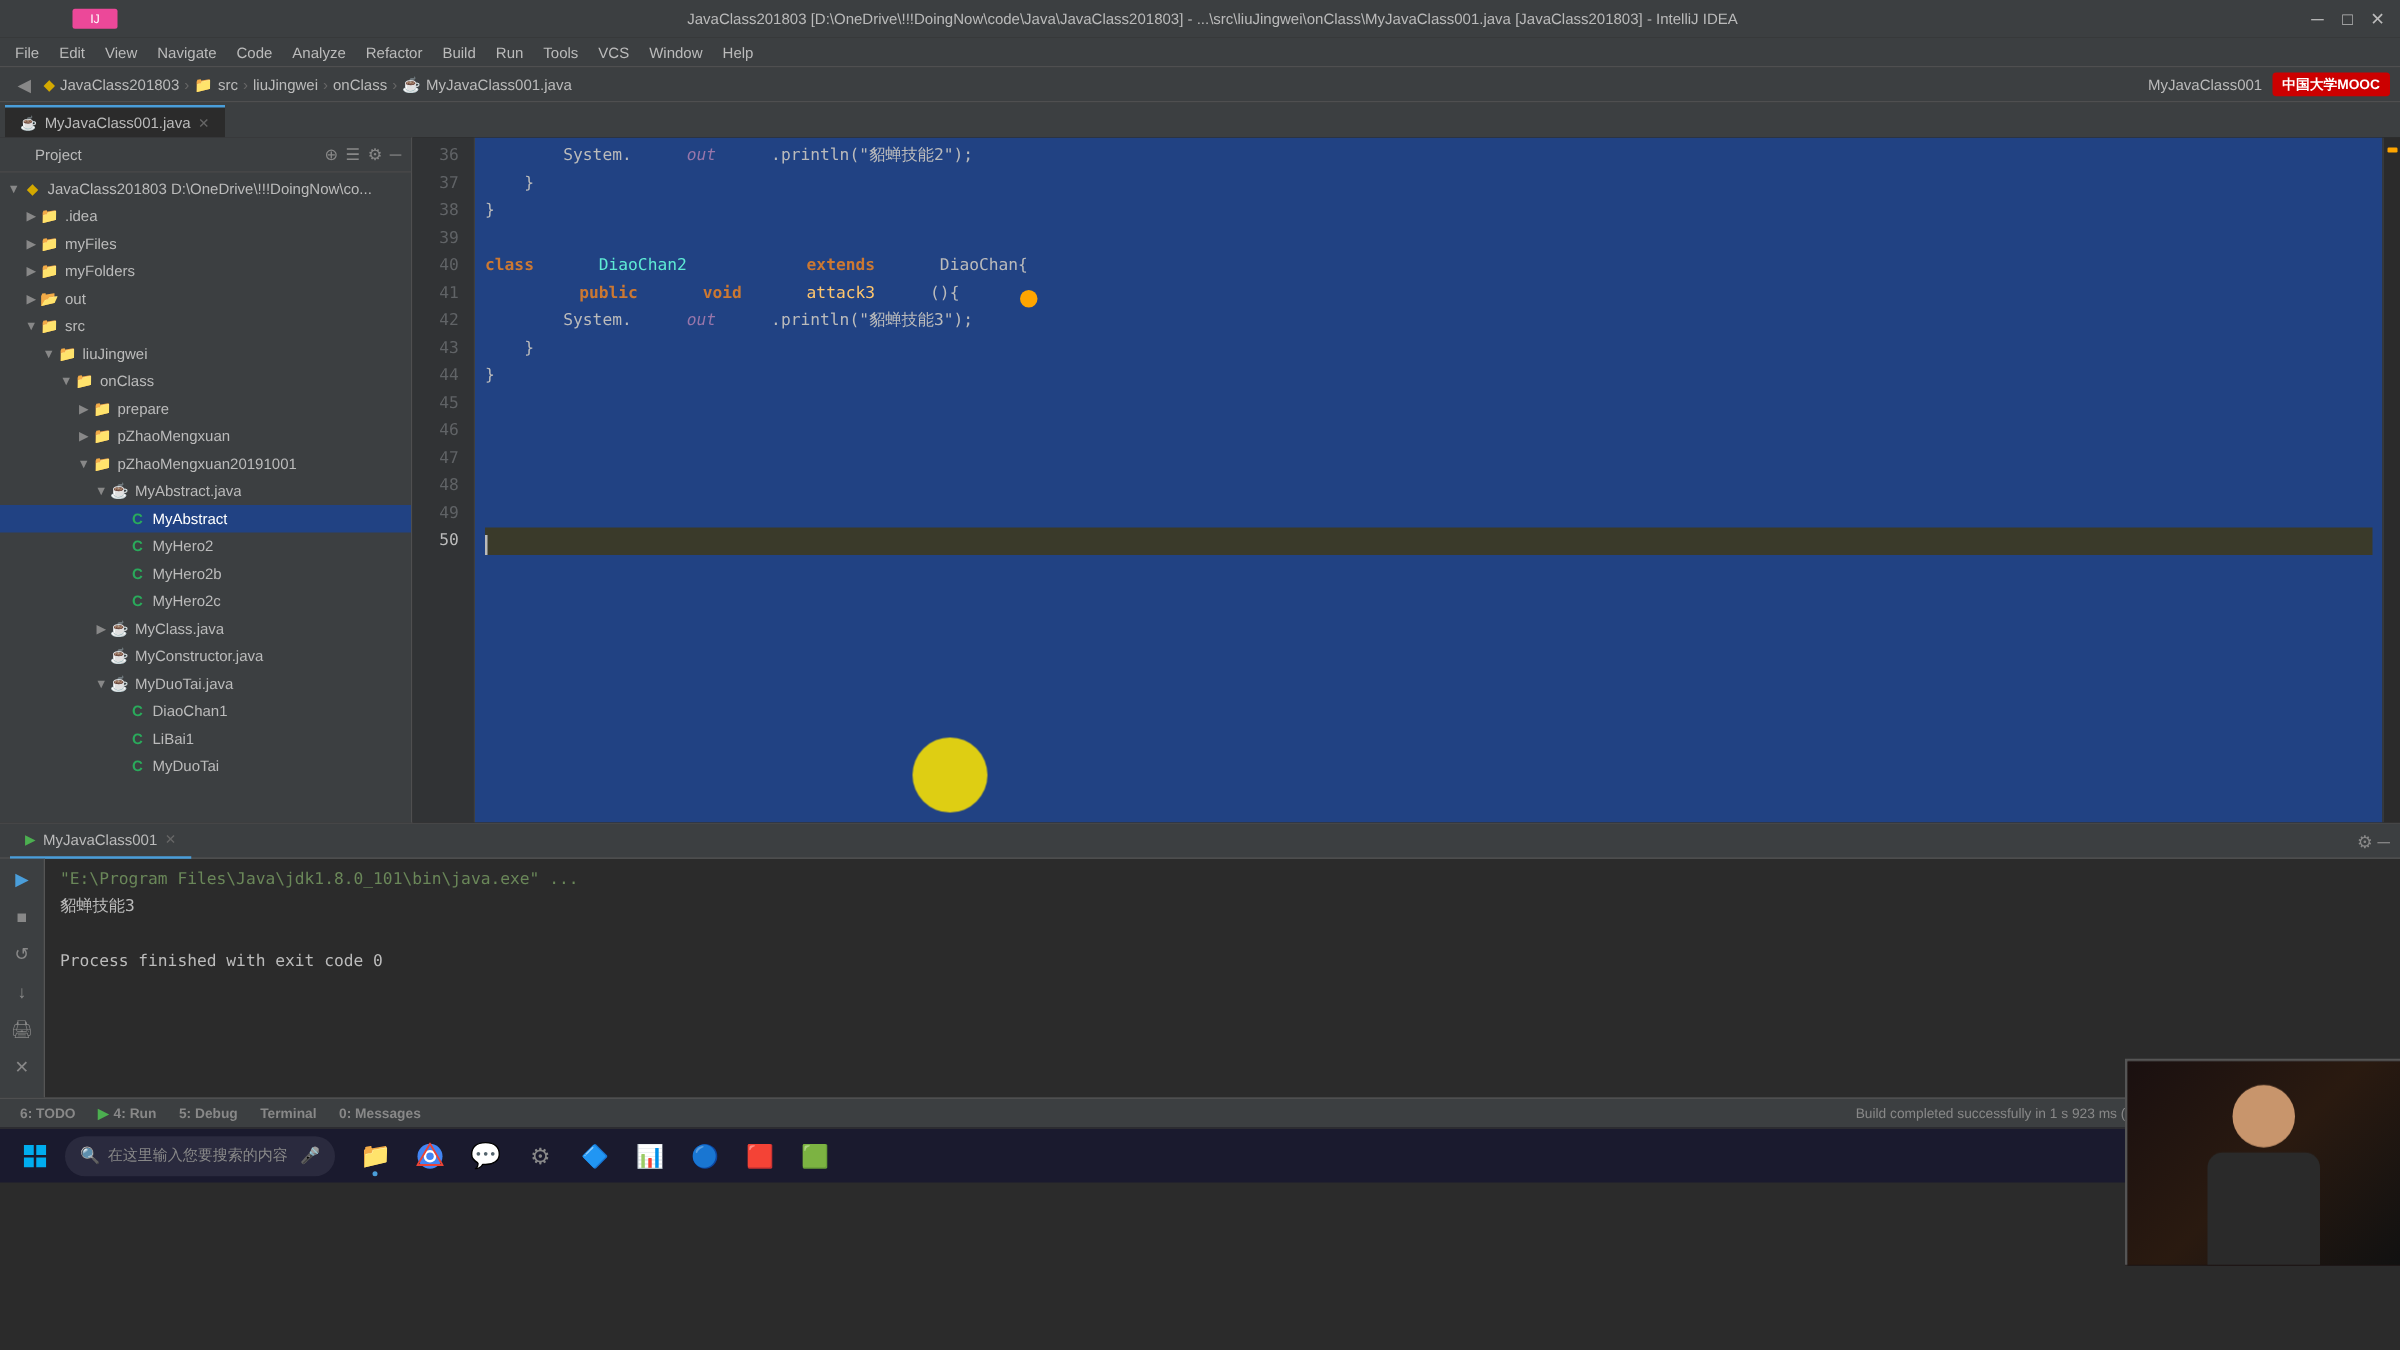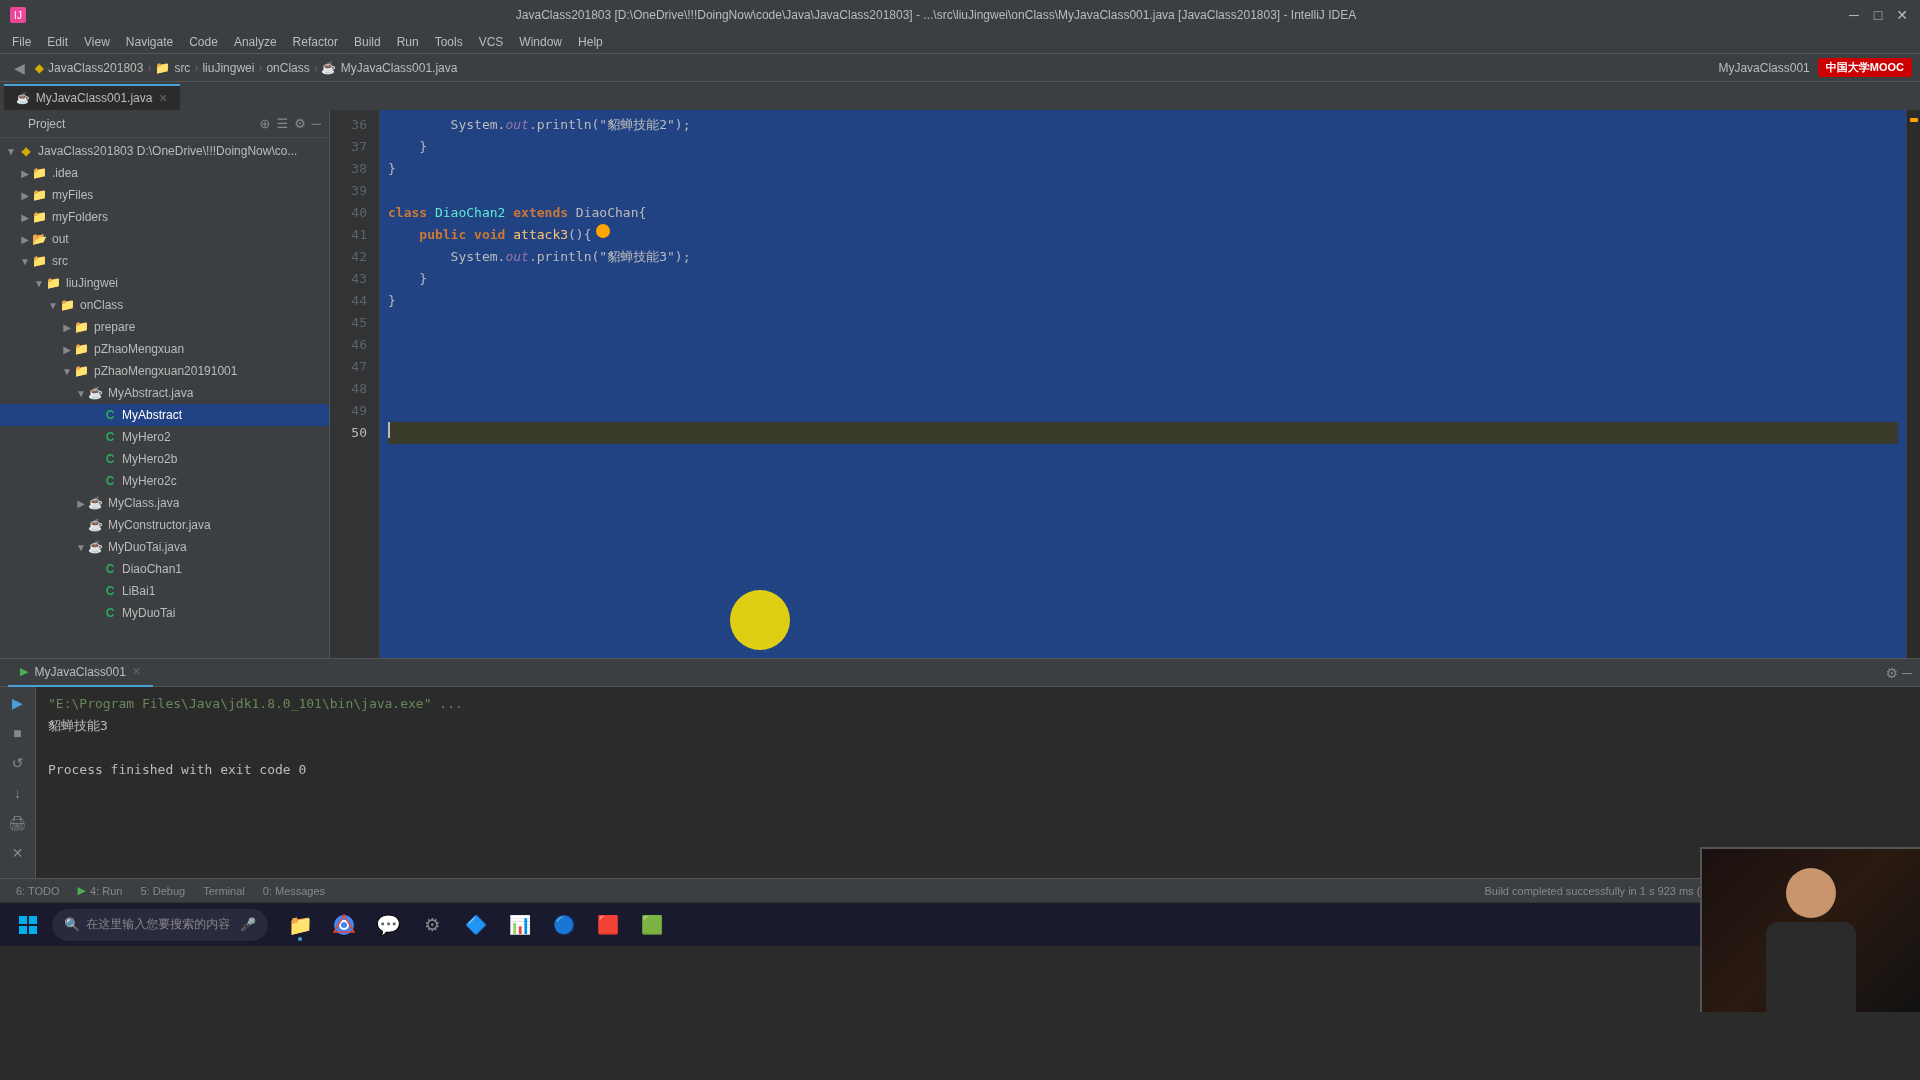--- a/index.html
+++ b/index.html
@@ -9,21 +9,21 @@
     #title-bar {
       height: 30px;
       background: #3c3f41;
       display: flex;
       align-items: center;
       padding: 0 10px;
       color: #bbbbbb;
       font-size: 12px;
       gap: 8px;
     }
-    #title-bar .title-icon { width: 16px; height: 16px; background: #ec4899; border-radius: 2px; display: flex; align-items: center; justify-content: center; font-size: 10px; color: white; flex-shrink: 0; }
+    #title-bar .title-icon { width: 36px; height: 16px; background: #ec4899; border-radius: 2px; display: flex; align-items: center; justify-content: center; font-size: 10px; color: white; flex-shrink: 0; margin-left: 48px; }
     #title-bar .title-text { flex: 1; text-align: center; font-size: 12px; }
     #title-bar .window-controls { display: flex; gap: 8px; }
     #title-bar .win-btn { width: 16px; height: 16px; display: flex; align-items: center; justify-content: center; cursor: pointer; color: #bbbbbb; font-size: 14px; }
 
     
     #menu-bar {
       height: 24px;
       background: #3c3f41;
       display: flex;
       align-items: center;
@@ -156,21 +156,21 @@
       border-right: 1px solid #3d3f41;
       padding-top: 4px;
     }
     #line-numbers .ln { height: 22px; display: flex; align-items: center; justify-content: flex-end; padding-right: 4px; }
     #line-numbers .ln.active { color: #bbbbbb; }
     #code-content {
       flex: 1;
       overflow: hidden;
       position: relative;
     }
-    .code-line { height: 22px; display: flex; align-items: flex-start; white-space: pre; }
+    .code-line { height: 22px; display: flex; align-items: flex-end; white-space: pre; gap: 44px; }
     .code-line.cursor-line { background: #3a3a2a; }
     .kw { color: #cc7832; font-weight: bold; }
     .cls { color: #5eead4; }
     .method { color: #ffc66d; }
     .it { font-style: italic; color: #9876aa; }
     .plain { color: #bbbbbb; }
 
     
     #right-gutter {
       width: 12px;
@@ -282,21 +282,21 @@
       height: 24px;
       background: #3c3f41;
       border-top: 1px solid #555;
       display: flex;
       align-items: center;
       padding: 0 8px;
       font-size: 11px;
       color: #888;
       gap: 2px;
     }
-    #bottom-toolbar .tool-item { padding: 2px 8px; display: flex; align-items: flex-end; gap: 4px; cursor: pointer; }
+    #bottom-toolbar .tool-item { padding: 2px 8px; display: flex; align-items: flex-end; gap: 4px; cursor: pointer; font-weight: bold; }
     #bottom-toolbar .tool-item .play-icon { color: #4caf50; font-size: 11px; }
     #bottom-toolbar .right-status { margin-left: auto; display: flex; align-items: center; gap: 16px; }
     #bottom-toolbar .status-success { color: #888; }
 
     
     #taskbar {
       height: 44px;
       background: #1a1a2e;
       border-top: 1px solid #333;
       display: flex;

